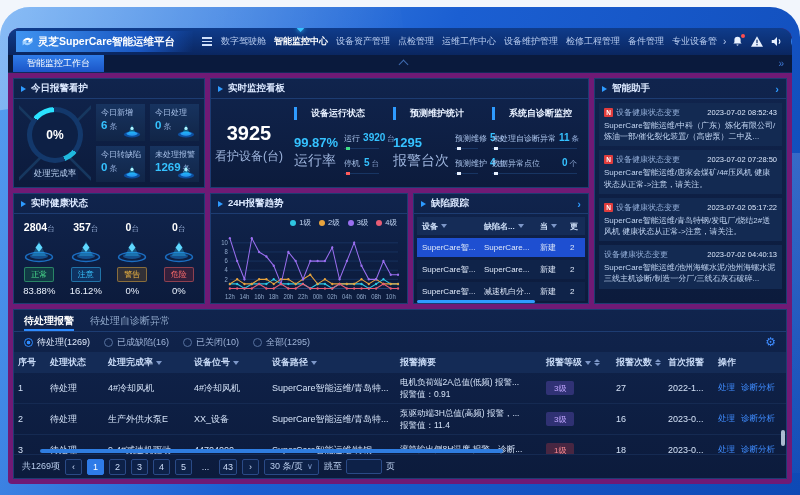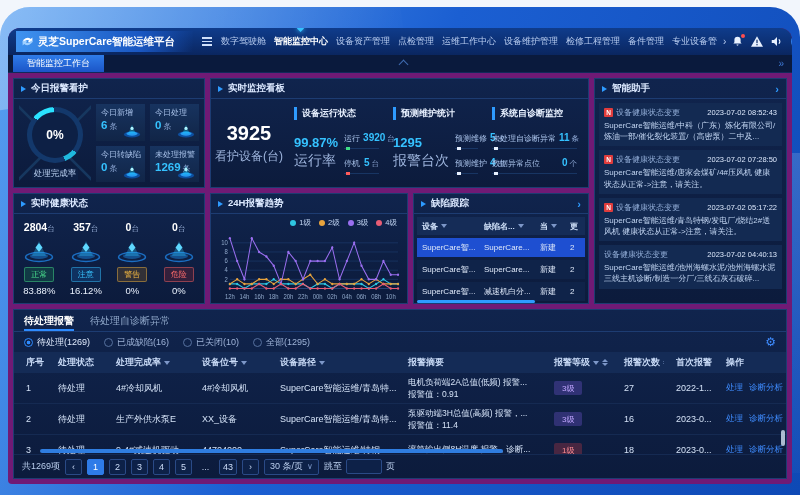--- a/index.html
+++ b/index.html
@@ -54,21 +54,21 @@
 .sc .v{font-size:11.5px;font-weight:bold;color:#35c2ff;white-space:nowrap}
 .sc .v i{font-style:normal;font-weight:normal;font-size:8px;color:#8fa9d6;margin-left:2px}
 .sc svg{position:absolute;right:3px;bottom:3px}
 
 .monp{flex:1}
 .monp .bd{flex:1;display:flex;align-items:stretch;padding:6px 4px 6px 0}
 .bigb{flex:0 0 76px;display:flex;flex-direction:column;align-items:center;justify-content:center;gap:3px}
 .bigb b{font-size:20px;color:#fff}
 .bigb span{font-size:12px;color:#9db4dc;white-space:nowrap}
 .sec{flex:1;padding:0 7px;min-width:0;display:flex;flex-direction:column}
-.sec h4{font-size:9px;color:#e8f1ff;border-left:3px solid #2e9bff;padding-left:5px;margin:2px 0 4px;font-weight:bold;white-space:nowrap}
+.sec h4{font-size:9px;color:#e8f1ff;border-left:3px solid #2e9bff;padding-left:14px;margin:2px 0 4px;font-weight:bold;white-space:nowrap}
 .secin{flex:1;display:flex;gap:6px;align-items:center;min-width:0}
 .smain{display:flex;flex-direction:column;gap:2px}
 .smain b{font-size:13px;color:#35c2ff;white-space:nowrap}
 .smain span{font-size:14px;color:#9db4dc;white-space:nowrap}
 .srows{flex:1;display:flex;flex-direction:column;justify-content:space-evenly;min-width:0;gap:8px}
 .srow{position:relative;display:flex;justify-content:space-between;align-items:baseline;font-size:8px;color:#a9c2e9;border-bottom:1px solid rgba(46,100,170,.35);padding-bottom:4px;white-space:nowrap}
 .srow b{font-size:10px;color:#35c2ff;margin-left:3px}
 .srow i{font-style:normal;font-size:7.5px;color:#8fa9d6;margin-left:2px}
 .srow .mark{position:absolute;left:0;bottom:-2.5px;width:3.5px;height:3.5px;background:#e8f1ff}
 .sec-run .srow:first-child .mark{background:#3ddc84}
@@ -118,21 +118,21 @@
 .tab.active{color:#fff;font-weight:bold}
 .tab.active::after{content:"";position:absolute;left:0;right:0;bottom:0;height:2px;background:#2e8bff}
 .filters{flex:0 0 20px;display:flex;align-items:center;gap:14px;padding:0 10px}
 .radio{display:flex;align-items:center;gap:4px;font-size:9px;color:#9fb4d8;cursor:pointer}
 .radio .rd{width:9px;height:9px;border:1px solid #56719f;border-radius:50%}
 .radio.on{color:#dfeafd}
 .radio.on .rd{border-color:#2e8bff;background:radial-gradient(circle,#2e8bff 0 35%,rgba(0,0,0,0) 42%)}
 .gear{margin-left:auto;color:#3f8cff;font-size:12px;cursor:pointer;line-height:1}
 .thead,.trow{display:flex;align-items:center}
 .thead{flex:0 0 21px;background:#142b56;font-size:9px;font-weight:bold;color:#c7d9f5}
-.tc{padding-left:12px;white-space:nowrap;overflow:hidden;display:flex;align-items:center;gap:3px}
+.tc{padding-left:4px;white-space:nowrap;overflow:hidden;display:flex;align-items:center;gap:3px}
 .w-idx{flex:0 0 32px}.w-st{flex:0 0 58px}.w-name{flex:0 0 86px}.w-tag{flex:0 0 78px}.w-path{flex:0 0 128px}
 .w-sum{flex:1;min-width:0}.w-lv{flex:0 0 70px}.w-ct{flex:0 0 52px}.w-ft{flex:0 0 50px}.w-op{flex:0 0 72px}
 .sort{display:inline-flex;flex-direction:column;gap:1px;line-height:0}
 .sort b{width:0;height:0;border-left:3px solid transparent;border-right:3px solid transparent}
 .sort b.up{border-bottom:3.5px solid #7d97c8}
 .sort b.dn{border-top:3.5px solid #7d97c8}
 .tbody{flex:1;min-height:0;overflow:hidden;position:relative}
 .trow{height:31px;border-bottom:1px solid #152a52;font-size:9px;color:#d4e2f7;cursor:pointer}
 .sum2{display:flex;flex-direction:column;justify-content:center;gap:1px;font-size:8.5px;line-height:1.25;min-width:0}
 .sum2 span{white-space:nowrap;overflow:hidden}

